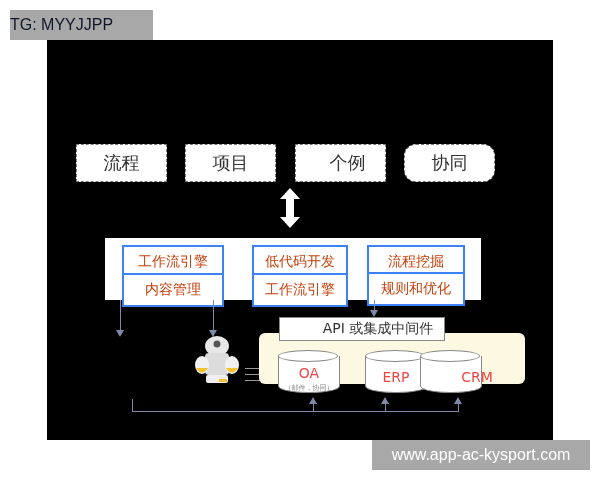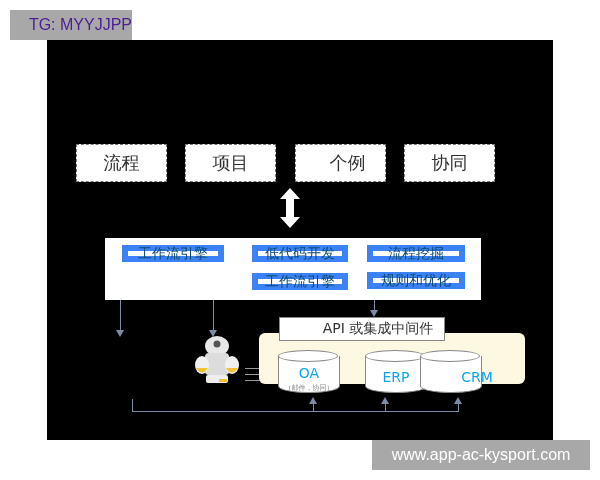--- a/index.html
+++ b/index.html
@@ -1,68 +1,69 @@
 <!DOCTYPE html>
 <html><head>
 <meta charset="utf-8">
 <style>
   html, body { margin:0; padding:0; }
   body { width:600px; height:480px; background:#ffffff; position:relative; overflow:hidden;
          font-family:"DejaVu Sans", "Liberation Sans", sans-serif; }
-  .watermark-top { position:absolute; left:10px; top:10px; width:122px; height:30px; background:#a8a8a8;
-         color:#4c1d95; font-size:16px; line-height:30px; text-align:right; font-family:"Liberation Sans", sans-serif; }
+  .watermark-top { position:absolute; left:10px; top:10px; width:143px; height:30px; background:#a8a8a8;
+         color:#0f172a; font-size:16px; line-height:30px; text-align:left; font-family:"Liberation Sans", sans-serif; }
   .canvas { position:absolute; left:47px; top:40px; width:506px; height:400px; background:#000000; }
   .watermark-bottom { position:absolute; left:372px; top:440px; width:218px; height:30px; background:#a8a8a8;
          color:#ffffff; font-size:16px; line-height:30px; text-align:center; font-family:"Liberation Sans", sans-serif; }
   .top-box { position:absolute; top:104px; height:38px; width:91px; background:#fff;
          border:1px dashed #777; box-sizing:border-box; font-size:18px; color:#333;
          display:flex; align-items:center; justify-content:center; }
   .mid-panel { position:absolute; left:58px; top:198px; width:376px; height:62px; background:#fff; }
-  .mid-item { position:absolute; height:17px; background:#fff; border:6px solid #3b82f6; box-sizing:border-box;
-         font-size:14px; color:#0c4a6e; display:flex; align-items:center; justify-content:center; }
+  .mid-item { position:absolute; height:34px; background:#fff; border:2px solid #3b82f6; box-sizing:border-box;
+         font-size:14px; color:#c2410c; display:flex; align-items:center; justify-content:center; }
   .api-box { position:absolute; left:232px; top:277px; width:166px; height:24px; background:#fff;
          border:1px solid #888; box-sizing:border-box; font-size:14px; color:#333;
          display:flex; align-items:center; justify-content:center; z-index:3;padding-left:32px; }
   .yellow-band { position:absolute; left:212px; top:293px; width:266px; height:51px; background:#fdf8e1;
          border-radius:6px; z-index:1; }
   .db { position:absolute; top:310px; width:62px; height:46px; z-index:2; }
   .db .body { position:absolute; left:0; top:6px; width:60px; height:36px; background:#fff; border:1px solid #888;
          border-top:none; border-radius:0 0 30px 30px / 0 0 7px 7px; }
   .db .cap { position:absolute; left:0; top:0; width:60px; height:12px; background:#fff; border:1px solid #888;
          border-radius:50%; box-sizing:border-box; }
-  .db .label { position:absolute; left:0; width:62px; text-align:center; color:#0ea5e9; font-size:14px; top:15px; }
+  .db .label { position:absolute; left:0; width:62px; text-align:center; color:#ef4444; font-size:14px; top:15px; }
   .db .sub { position:absolute; left:0; width:62px; text-align:center; color:#888; font-size:7px; top:33px; }
   .line { position:absolute; background:#7f8aa6; }
   .arrowhead-down { position:absolute; width:0; height:0; border-left:4px solid transparent;
          border-right:4px solid transparent; border-top:7px solid #7f8aa6; }
   .arrowhead-up { position:absolute; width:0; height:0; border-left:4px solid transparent;
          border-right:4px solid transparent; border-bottom:7px solid #7f8aa6; }
   .robot { position:absolute; left:147px; top:295px; width:46px; height:50px; }
   .side-line { position:absolute; height:1px; background:#999; }
 </style>
 </head>
 <body>
 
 <div class="watermark-top">TG: MYYJJPP</div>
 
 <div class="canvas">
 
   <div class="top-box" style="left:29px;">流程</div>
   <div class="top-box" style="left:138px;">项目</div>
   <div class="top-box" style="left:248px;padding-left:14px;">个例</div>
-  <div class="top-box" style="left:357px;">协同</div>
+  <div class="top-box" style="left:357px;border-radius:12px;">协同</div>
 
   <svg style="position:absolute;left:232px;top:148px;" width="22" height="40" viewBox="0 0 22 40">
     <polygon points="11,0 21,11 15,11 15,29 21,29 11,40 1,29 7,29 7,11 1,11" fill="#ffffff"></polygon>
   </svg>
 
   <div class="mid-panel">
     <div class="mid-item" style="left:17px;top:7px;width:102px;">工作流引擎</div>
     <div class="mid-item" style="left:147px;top:7px;width:96px;font-family:Liberation Mono, monospace;">低代码开发</div>
     <div class="mid-item" style="left:262px;top:7px;width:98px;">流程挖掘</div>
+    <div class="mid-item" style="left:17px;top:35px;width:102px;">内容管理</div>
     <div class="mid-item" style="left:147px;top:35px;width:96px;">工作流引擎</div>
     <div class="mid-item" style="left:262px;top:34px;width:98px;">规则和优化</div>
   </div>
 
   <div class="line" style="left:73px;top:260px;width:1px;height:33px;"></div>
   <div class="arrowhead-down" style="left:69px;top:290px;"></div>
   <div class="line" style="left:166px;top:260px;width:1px;height:33px;"></div>
   <div class="arrowhead-down" style="left:162px;top:290px;"></div>
   <div class="line" style="left:327px;top:260px;width:1px;height:12px;"></div>
   <div class="arrowhead-down" style="left:323px;top:270px;"></div>

